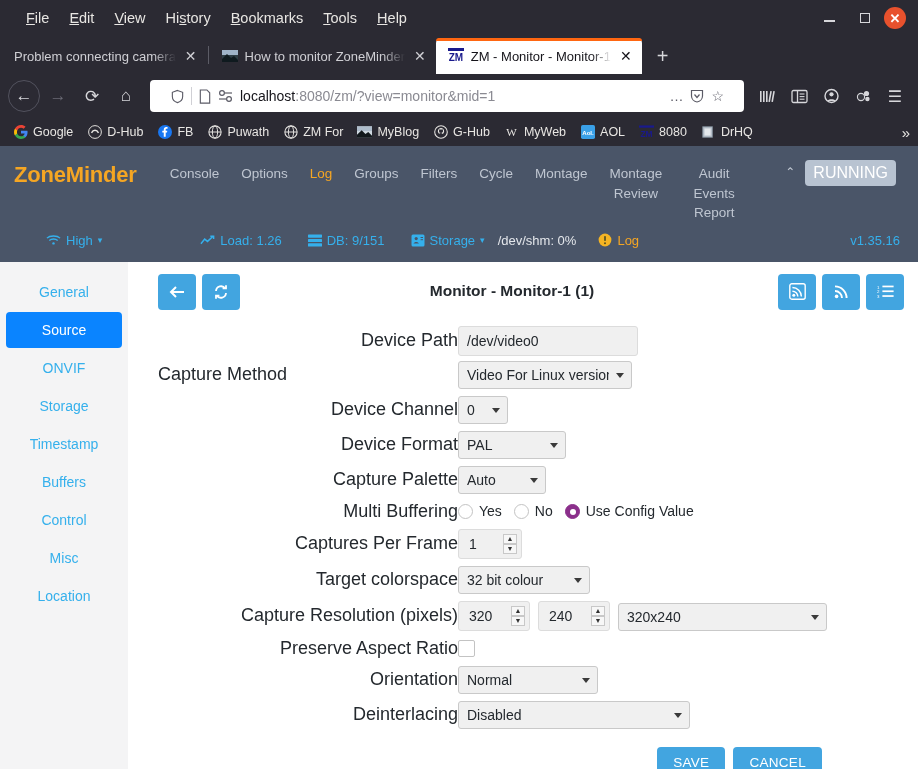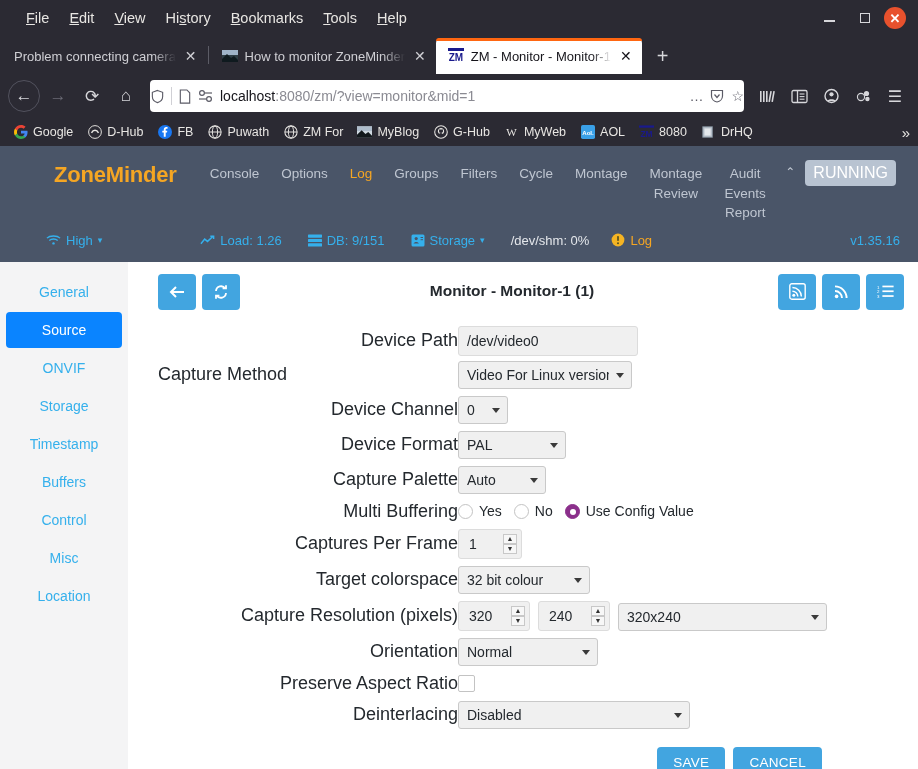--- a/index.html
+++ b/index.html
@@ -109,21 +109,21 @@
     display:flex; align-items:center; justify-content:center;
     color:#d7d7db; font-size: 17px;
   }
   .navbtn.back { border: 1px solid #52525e; }
   .navbtn.fwd { color: #6a6a75; }
   .urlbar {
     flex: 1; height: 32px; background: #ffffff;
     border-radius: 4px;
     display: flex; align-items: center;
     margin: 0 6px;
-    padding: 0 0;
+    padding: 0 20px;
     gap: 6px;
     font-size: 14px;
     min-width: 0;
   }
   .urlbar .divider { width:1px; height:18px; background:#d0d0d5; }
   .url-text { flex:1; color:#8a8a92; white-space: nowrap; overflow:hidden; }
   .url-text b { color:#15141a; font-weight: 400; }
   .url-ico { color:#5b5b66; font-size: 14px; display:flex; align-items:center;}
   .tbicon { width:30px;height:30px;display:flex;align-items:center;justify-content:center;color:#d7d7db;}
 
@@ -145,21 +145,20 @@
   #page {
     flex: 1; background: #ffffff; overflow: hidden; position: relative;
   }
 
   
   .zm-header { background: #4a5568; padding: 0; }
   .zm-navrow {
     display:flex; align-items:flex-start;
     padding: 14px 22px 0 14px;
     min-height: 58px;
-    margin-left: 40px;
   }
   .zm-brand {
     color:#f5a623; font-size: 22px; font-weight: bold;
     padding-top: 2px; padding-right: 8px; white-space:nowrap;
     letter-spacing: -0.2px;
   }
   .zm-navitems { display:flex; align-items:flex-start; flex:1; gap: 0px; padding-left: 14px;}
   .zm-nav {
     color:#bfc6d1; font-size: 13.5px;
     padding: 4px 11px; text-align:center; line-height: 1.45;
@@ -584,21 +583,21 @@
                 <rect x="0.5" y="0.5" width="13" height="12" rx="1.5" fill="#35b0ec"></rect>
                 <circle cx="5.2" cy="4.6" r="1.6" fill="#4a5568"></circle>
                 <path d="M2.5 9.6 C3.2 7.4 7.2 7.4 7.9 9.6 Z" fill="#4a5568"></path>
                 <rect x="9.6" y="3" width="2.4" height="1" fill="#4a5568"></rect>
                 <rect x="9.6" y="5.2" width="2.4" height="1" fill="#4a5568"></rect>
               </svg>
           </span>
           <span>Storage</span>
           <span style="font-size:9px;">▾</span>
         </div>
-        <div class="st plain" style="margin-left:26px;">
+        <div class="st plain" style="margin-left:13px;">
           <span>/dev/shm: 0%</span>
         </div>
         <div class="st warn" style="margin-left:22px;">
           <span>
             <svg width="14" height="14" viewBox="0 0 14 14">
                 <circle cx="7" cy="7" r="6.4" fill="#f5b423"></circle>
                 <rect x="6.2" y="3" width="1.6" height="5" rx="0.7" fill="#4a4a20"></rect>
                 <circle cx="7" cy="10.2" r="0.95" fill="#4a4a20"></circle>
               </svg>
           </span>
@@ -776,38 +775,38 @@
               </span>
               <span class="selwrap">
                 <select class="sel" style="width:209px;">
                   <option>320x240</option>
                 </select>
               </span>
             </div>
           </div>
 
           <div class="frow">
+            <div class="flabel">Preserve Aspect Ratio</div>
+            <div class="fctl">
+              <span class="chk"></span>
+            </div>
+          </div>
+
+          <div class="frow">
             <div class="flabel">Orientation</div>
             <div class="fctl">
               <span class="selwrap">
                 <select class="sel" style="width:140px;">
                   <option>Normal</option>
                 </select>
               </span>
             </div>
           </div>
 
           <div class="frow">
-            <div class="flabel">Preserve Aspect Ratio</div>
-            <div class="fctl">
-              <span class="chk"></span>
-            </div>
-          </div>
-
-          <div class="frow">
             <div class="flabel">Deinterlacing</div>
             <div class="fctl">
               <span class="selwrap">
                 <select class="sel" style="width:232px;">
                   <option>Disabled</option>
                 </select>
               </span>
             </div>
           </div>
 

